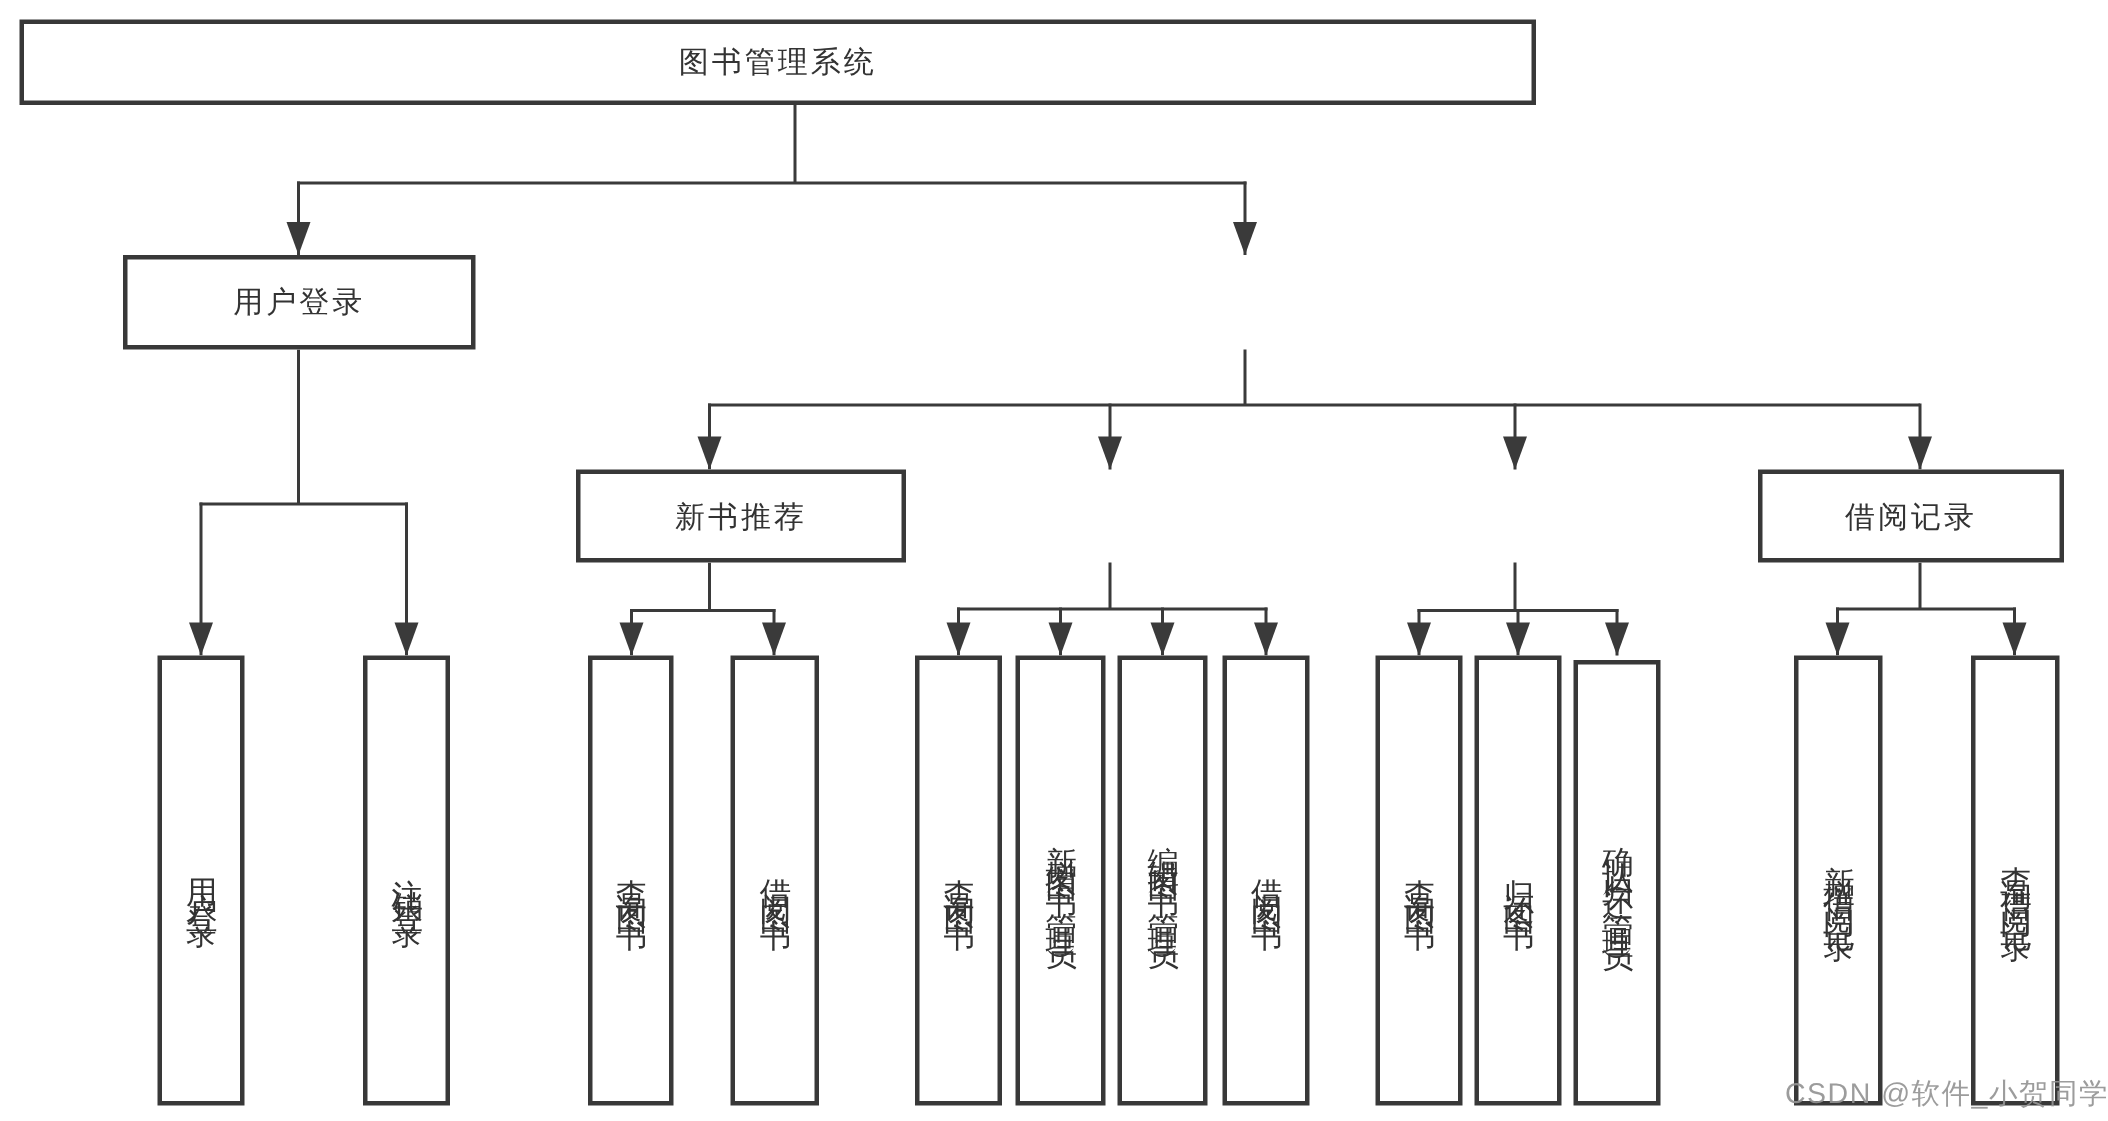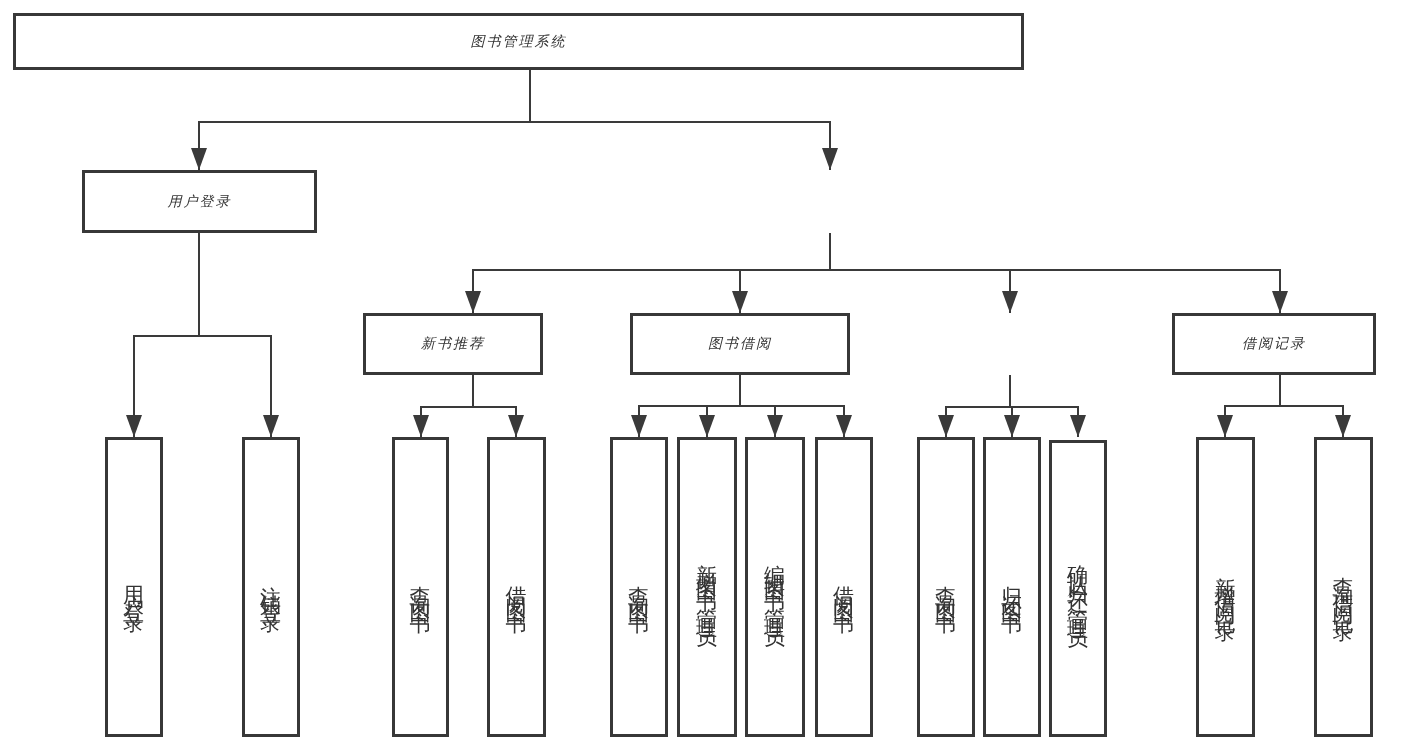--- a/index.html
+++ b/index.html
@@ -12,21 +12,21 @@
   }
   .box{
     position:absolute;
     box-sizing:border-box;
     border:3px solid #383838;
     background:#ffffff;
     display:flex;align-items:center;justify-content:center;
     color:#333333;
     z-index:2;
   }
-  .hbox{font-size:14px;letter-spacing:2px;font-style:italic;}
+  .hbox{font-size:20px;letter-spacing:2px;}
   .leaf{
     writing-mode:vertical-rl;
     text-orientation:mixed;
     font-size:21px;
     letter-spacing:9px;
     line-height:1;
     text-align:center;
   }
   .vline,.hline{position:absolute;background:#3a3a3a;z-index:1;}
   .vline{width:2px;}
@@ -110,36 +110,36 @@
   <div class="hline" style="left:1224px;top:405px;width:120px"></div>
   <div class="vline" style="left:1224px;top:405px;height:32px"></div>
   <div class="arrow" style="left:1217px;top:415px"></div>
   <div class="vline" style="left:1342px;top:405px;height:32px"></div>
   <div class="arrow" style="left:1335px;top:415px"></div>
 
   <div class="box hbox" style="left:13px;top:13px;width:1011px;height:57px">图书管理系统</div>
 
   <div class="box hbox" style="left:82px;top:170px;width:235px;height:63px">用户登录</div>
 
-  <div class="box hbox" style="left:363px;top:313px;width:180px;height:62px">新书推荐</div>
-  <div class="box hbox" style="left:630px;top:313px;width:220px;height:62px">图书借阅</div>
+  <div class="box hbox" style="left:384px;top:313px;width:220px;height:62px">新书推荐</div>
   <div class="box hbox" style="left:1172px;top:313px;width:204px;height:62px">借阅记录</div>
 
   <div class="box leaf" style="left:105px;top:437px;width:58px;height:300px">用户登录</div>
   <div class="box leaf" style="left:242px;top:437px;width:58px;height:300px">注销登录</div>
 
   <div class="box leaf" style="left:392px;top:437px;width:57px;height:300px">查询图书</div>
   <div class="box leaf" style="left:487px;top:437px;width:59px;height:300px">借阅图书</div>
 
   <div class="box leaf" style="left:610px;top:437px;width:58px;height:300px">查询图书</div>
   <div class="box leaf" style="left:677px;top:437px;width:60px;height:300px">新增图书（管理员）</div>
   <div class="box leaf" style="left:745px;top:437px;width:60px;height:300px">编辑图书（管理员）</div>
   <div class="box leaf" style="left:815px;top:437px;width:58px;height:300px">借阅图书</div>
 
   <div class="box leaf" style="left:917px;top:437px;width:58px;height:300px">查询图书</div>
   <div class="box leaf" style="left:983px;top:437px;width:58px;height:300px">归还图书</div>
   <div class="box leaf" style="left:1049px;top:440px;width:58px;height:297px">确认归还（管理员）</div>
 
   <div class="box leaf" style="left:1196px;top:437px;width:59px;height:300px">新增借阅记录</div>
   <div class="box leaf" style="left:1314px;top:437px;width:59px;height:300px">查询借阅记录</div>
 
+  <div class="watermark">CSDN @软件_小贺同学</div>
 
 </div>
 
 </body></html>

